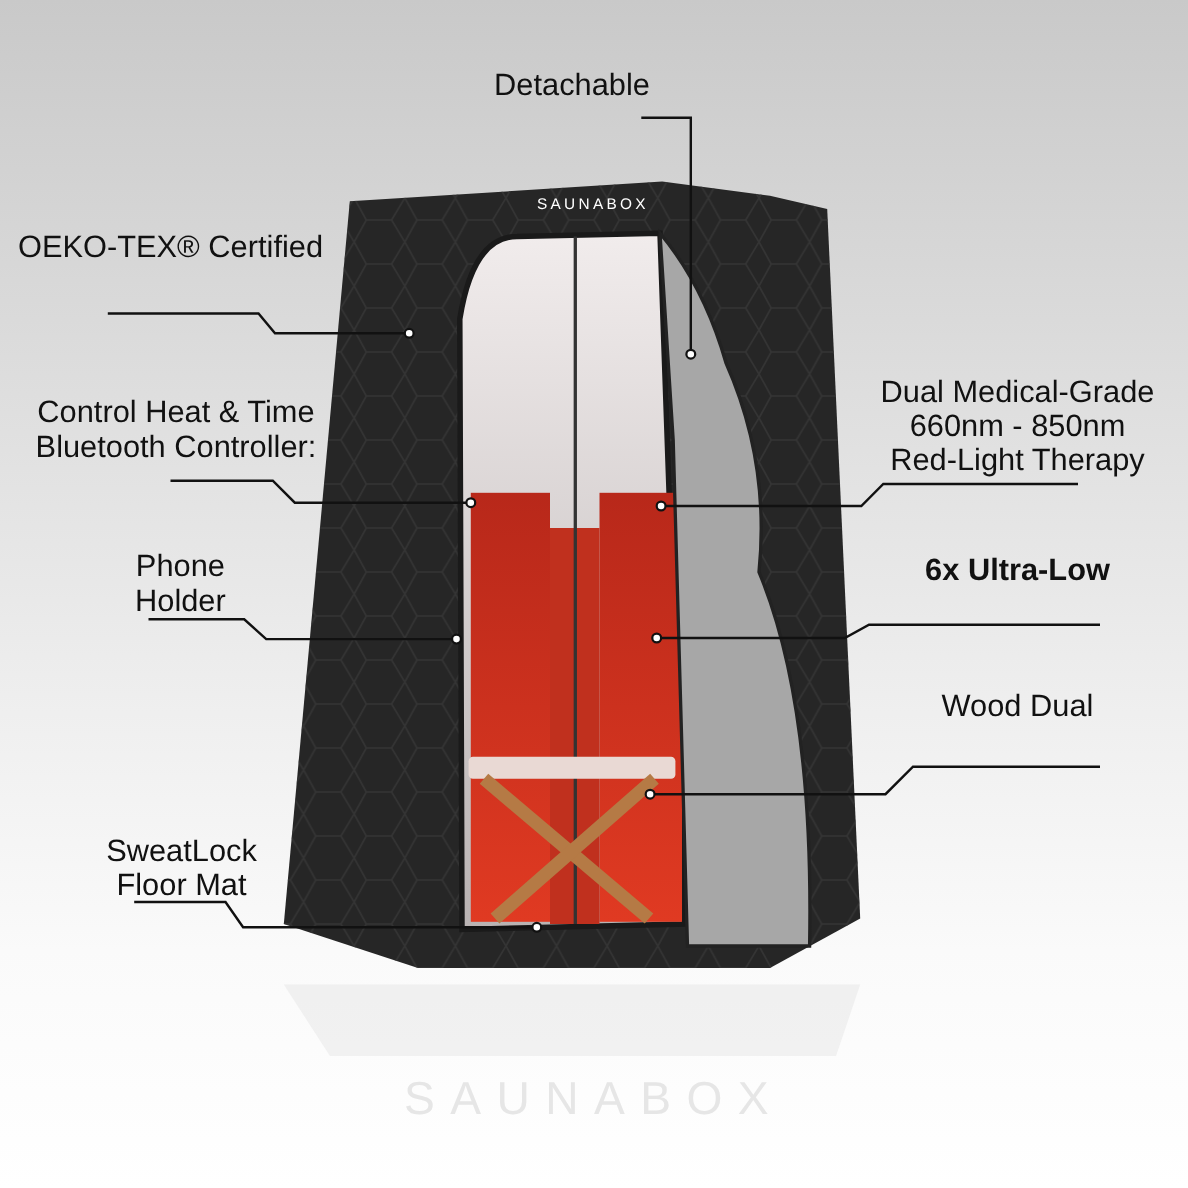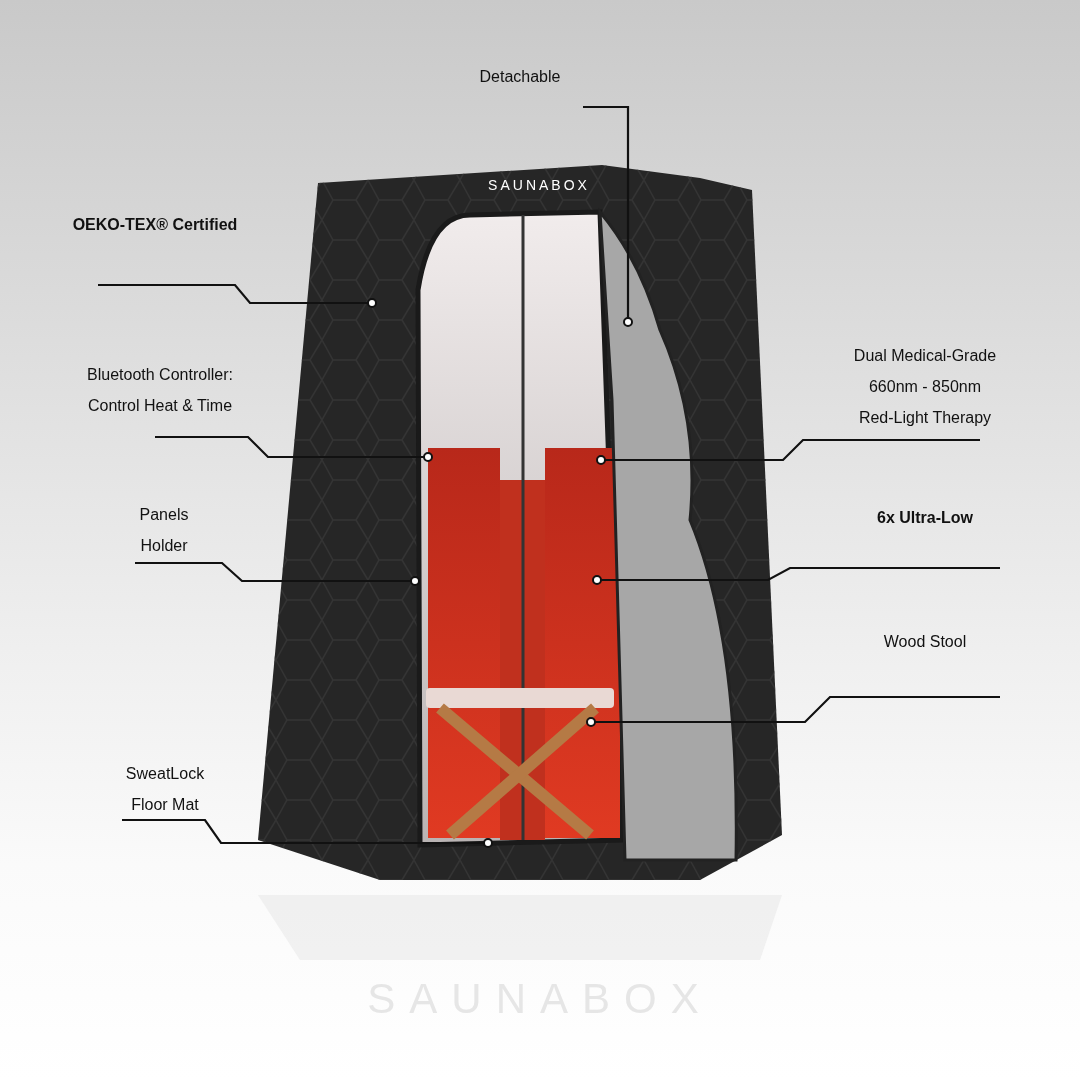--- a/index.html
+++ b/index.html
@@ -1,19 +1,19 @@
 <!DOCTYPE html>
 <html><head>
 <meta charset="utf-8">
 <style>
   html,body{margin:0;padding:0;}
   body{width:1080px;height:1080px;position:relative;overflow:hidden;
     background:linear-gradient(180deg,#c9c9c9 0%,#dcdcdc 30%,#efefef 60%,#fafafa 80%,#ffffff 100%);
     font-family:"Liberation Sans",sans-serif;color:#111;}
-  .label{position:absolute;font-size:16px;line-height:31px;text-align:center;color:#111;}
+  .label{position:absolute;font-size:28px;line-height:31px;text-align:center;color:#111;}
   .lines{position:absolute;left:0;top:0;width:1080px;height:1080px;pointer-events:none;}
   .brand-top{position:absolute;left:474px;top:177px;width:130px;text-align:center;color:#fff;
     font-size:14px;letter-spacing:3px;}
   .brand-bottom{position:absolute;left:360px;top:975px;width:360px;text-align:center;color:#e6e6e6;
     font-size:42px;letter-spacing:14px;}
 </style>
 </head>
 <body>
 
 <svg class="lines" viewBox="0 0 1080 1080">
@@ -74,43 +74,43 @@
     <circle cx="591" cy="722" r="4"></circle>
     <circle cx="488" cy="843" r="4"></circle>
   </g>
 </svg>
 
 <div class="label" style="left:420px;top:61px;width:200px;">
   <div>Detachable</div>
 </div>
 
 <div class="label" style="left:10px;top:209px;width:290px;">
-  <div style="font-weight:700">OEKO-TEX® Certified</div>
+  <div style="font-weight:400">OEKO-TEX® Certified</div>
 </div>
 
 <div class="label" style="left:10px;top:359px;width:300px;">
+  <div>Control Heat &amp; Time</div>
   <div>Bluetooth Controller:</div>
-  <div>Control Heat &amp; Time</div>
 </div>
 
 <div class="label" style="left:780px;top:340px;width:290px;">
   <div>Dual Medical-Grade</div>
   <div>660nm - 850nm</div>
   <div>Red-Light Therapy</div>
 </div>
 
 <div class="label" style="left:84px;top:499px;width:160px;">
-  <div>Panels</div>
+  <div>Phone</div>
   <div>Holder</div>
 </div>
 
 <div class="label" style="left:800px;top:502px;width:250px;font-weight:bold;">
   <div>6x Ultra-Low</div>
 </div>
 
 <div class="label" style="left:840px;top:626px;width:170px;">
-  <div>Wood Stool</div>
+  <div>Wood Dual</div>
 </div>
 
 <div class="label" style="left:80px;top:758px;width:170px;">
   <div>SweatLock</div>
   <div>Floor Mat</div>
 </div>
 
 </body></html>

